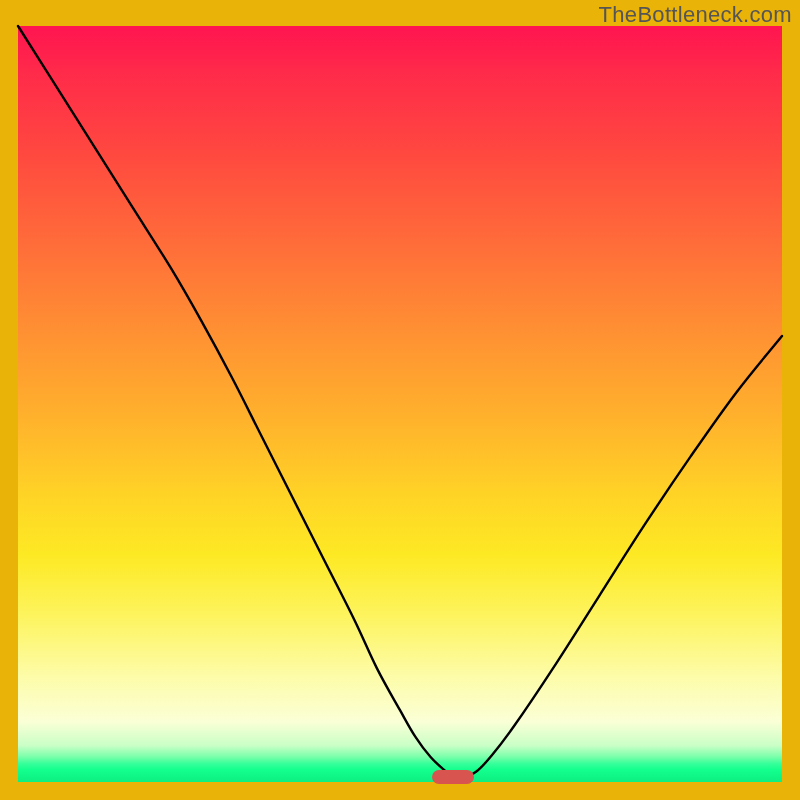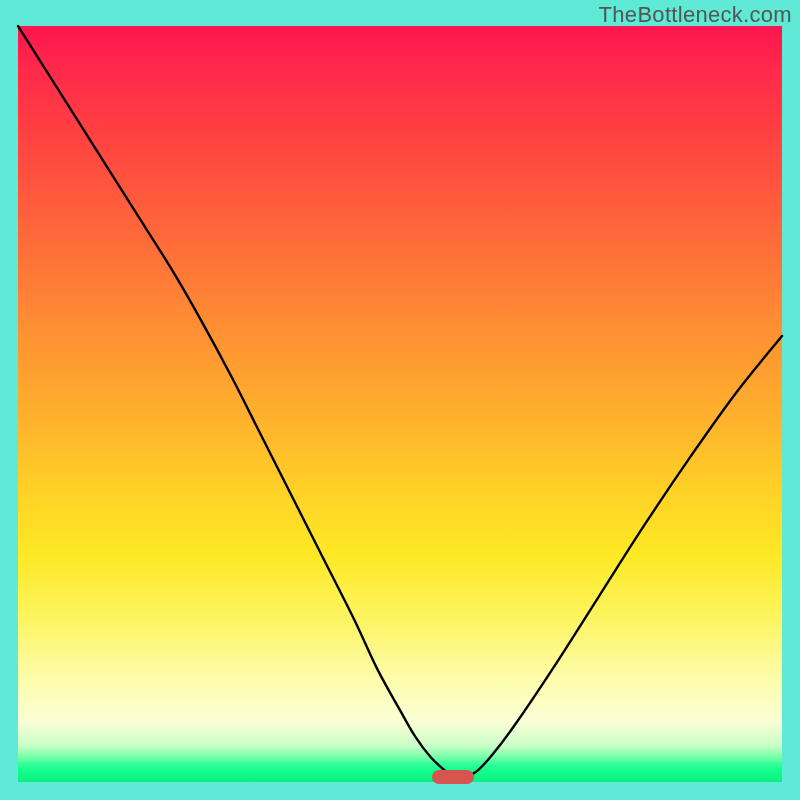--- a/index.html
+++ b/index.html
@@ -8,21 +8,21 @@
     width: 800px;
     height: 800px;
     overflow: hidden;
     background: #000;
     font-family: Arial, Helvetica, sans-serif;
   }
   .frame {
     position: relative;
     width: 800px;
     height: 800px;
-    background: #5eead4;
+    background: #eab308;
   }
   .watermark {
     position: absolute;
     top: 2px;
     right: 8px;
     color: #555;
     font-size: 22px;
     font-weight: 500;
     letter-spacing: 0.3px;
     z-index: 10;

